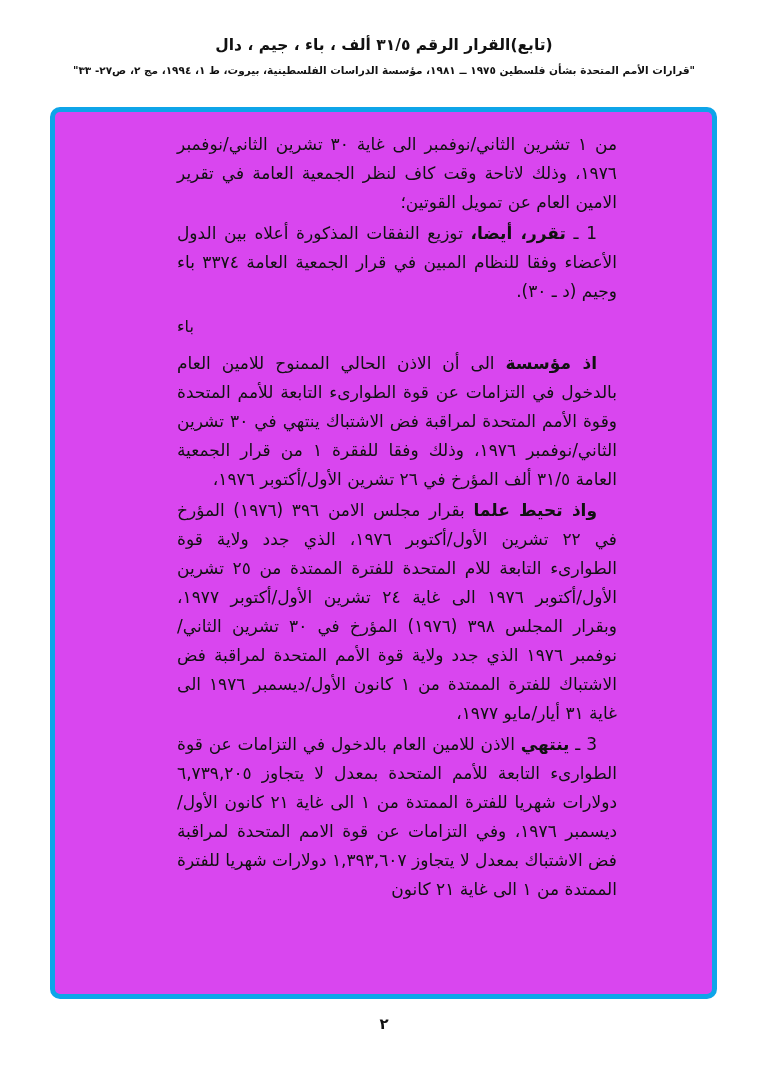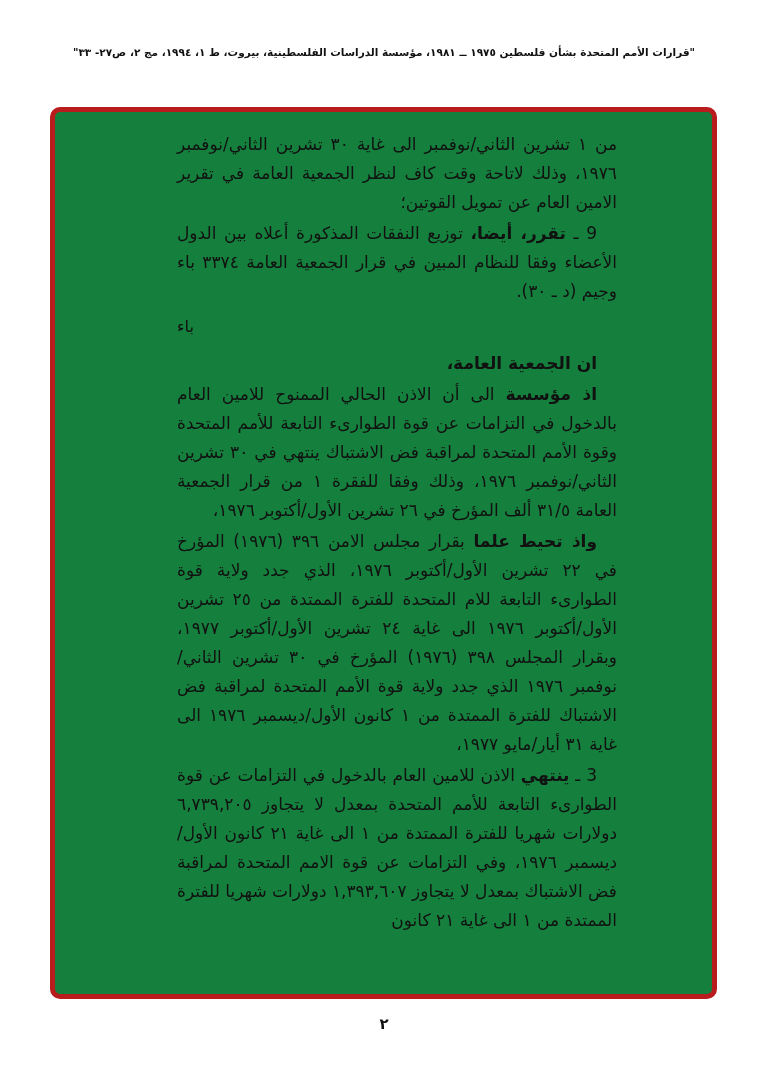--- a/index.html
+++ b/index.html
@@ -17,24 +17,24 @@
     position: absolute; top: 36px; left: 0; width: 768px;
     direction: rtl; text-align: center;
   }
   .hdr-title { font-size: 15.5px; font-weight: bold; letter-spacing: .2px; }
   .hdr-source { font-size: 10.5px; font-weight: bold; margin-top: 10px; }
 
   
   .frame {
     position: absolute; left: 50px; top: 107px;
     width: 657px; height: 882px;
-    border: 5px solid #b91c1c;
+    border: 5px solid #0ea5e9;
     border-radius: 10px;
     box-sizing: content-box;
-    background: #15803d;
+    background: #d946ef;
   }
 
   
   .textcol {
     position: absolute; top: 18px; right: 95px; width: 440px;
     direction: rtl;
     text-align: justify;
     font-size: 17px; line-height: 29px;
   }
   .textcol p { margin: 0 0 2px 0; text-indent: 20px; }
@@ -62,34 +62,34 @@
     position: absolute; top: 1015px; left: 0; width: 768px;
     text-align: center; font-size: 15px; font-weight: bold;
   }
 </style>
 </head>
 <body>
 
 <div class="page">
 
   <div class="hdr">
+    <div class="hdr-title">(تابع)القرار الرقم ٣١/٥ ألف ، باء ، جيم ، دال</div>
     <div class="hdr-source">"قرارات الأمم المتحدة بشأن فلسطين ١٩٧٥ ــ ١٩٨١، مؤسسة الدراسات الفلسطينية، بيروت، ط ١، ١٩٩٤، مج ٢، ص٢٧- ٣٣"</div>
   </div>
 
   <div class="frame">
     <div class="textcol">
 
       <p class="cont">من ١ تشرين الثاني/نوفمبر الى غاية ٣٠ تشرين الثاني/نوفمبر ١٩٧٦، وذلك لاتاحة وقت كاف لنظر الجمعية العامة في تقرير الامين العام عن تمويل القوتين؛</p>
 
-      <p><span>9 ـ </span><span class="lead">تقرر، أيضا،</span><span> توزيع النفقات المذكورة أعلاه بين الدول الأعضاء وفقا للنظام المبين في قرار الجمعية العامة ٣٣٧٤ باء وجيم (د ـ ٣٠).</span></p>
+      <p><span>1 ـ </span><span class="lead">تقرر، أيضا،</span><span> توزيع النفقات المذكورة أعلاه بين الدول الأعضاء وفقا للنظام المبين في قرار الجمعية العامة ٣٣٧٤ باء وجيم (د ـ ٣٠).</span></p>
 
 
       <p class="ba-heading">باء</p>
 
-      <p class="intro">ان الجمعية العامة،</p>
 
       <p><span class="lead">اذ مؤسسة</span><span> الى أن الاذن الحالي الممنوح للامين العام بالدخول في التزامات عن قوة الطوارىء التابعة للأمم المتحدة وقوة الأمم المتحدة لمراقبة فض الاشتباك ينتهي في ٣٠ تشرين الثاني/نوفمبر ١٩٧٦، وذلك وفقا للفقرة ١ من قرار الجمعية العامة ٣١/٥ ألف المؤرخ في ٢٦ تشرين الأول/أكتوبر ١٩٧٦،</span></p>
 
       <p><span class="lead">واذ تحيط علما</span><span> بقرار مجلس الامن ٣٩٦ (١٩٧٦) المؤرخ في ٢٢ تشرين الأول/أكتوبر ١٩٧٦، الذي جدد ولاية قوة الطوارىء التابعة للام المتحدة للفترة الممتدة من ٢٥ تشرين الأول/أكتوبر ١٩٧٦ الى غاية ٢٤ تشرين الأول/أكتوبر ١٩٧٧، وبقرار المجلس ٣٩٨ (١٩٧٦) المؤرخ في ٣٠ تشرين الثاني/نوفمبر ١٩٧٦ الذي جدد ولاية قوة الأمم المتحدة لمراقبة فض الاشتباك للفترة الممتدة من ١ كانون الأول/ديسمبر ١٩٧٦ الى غاية ٣١ أيار/مايو ١٩٧٧،</span></p>
 
       <p><span>3 ـ </span><span class="lead">ينتهي</span><span> الاذن للامين العام بالدخول في التزامات عن قوة الطوارىء التابعة للأمم المتحدة بمعدل لا يتجاوز ٦,٧٣٩,٢٠٥ دولارات شهريا للفترة الممتدة من ١ الى غاية ٢١ كانون الأول/ديسمبر ١٩٧٦، وفي التزامات عن قوة الامم المتحدة لمراقبة فض الاشتباك بمعدل لا يتجاوز ١,٣٩٣,٦٠٧ دولارات شهريا للفترة الممتدة من ١ الى غاية ٢١ كانون</span></p>
 
     </div>
   </div>
 

